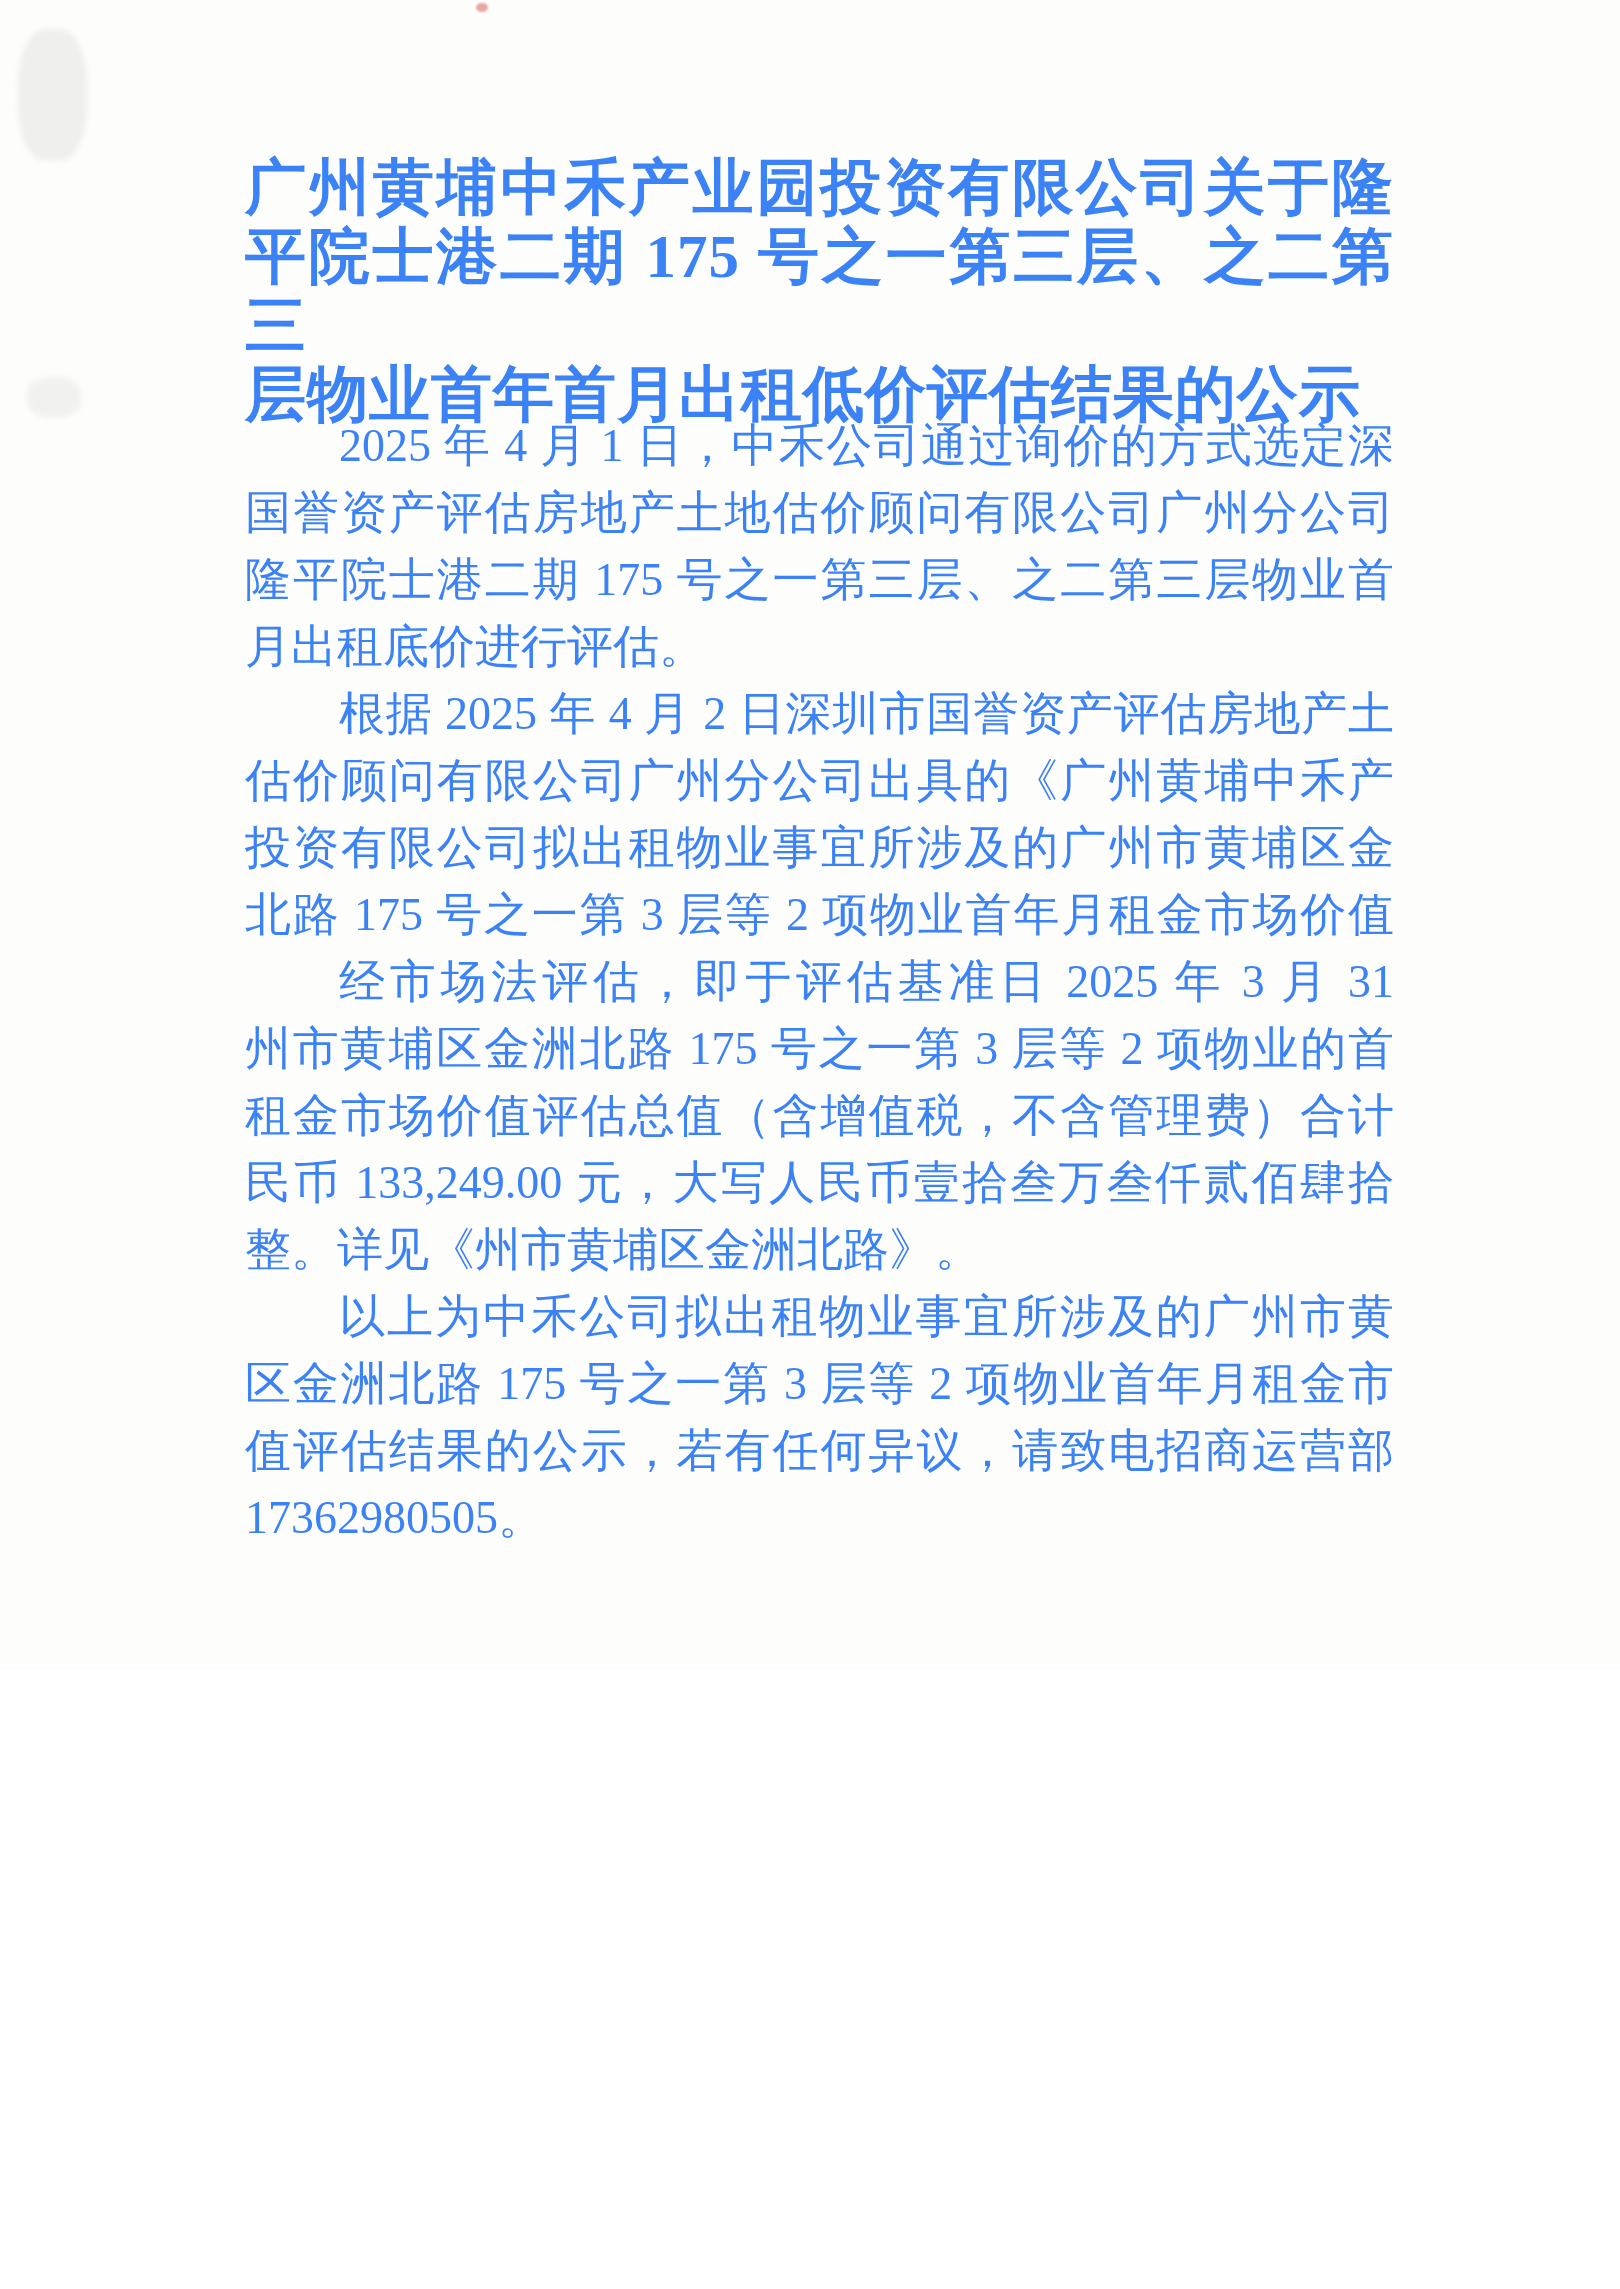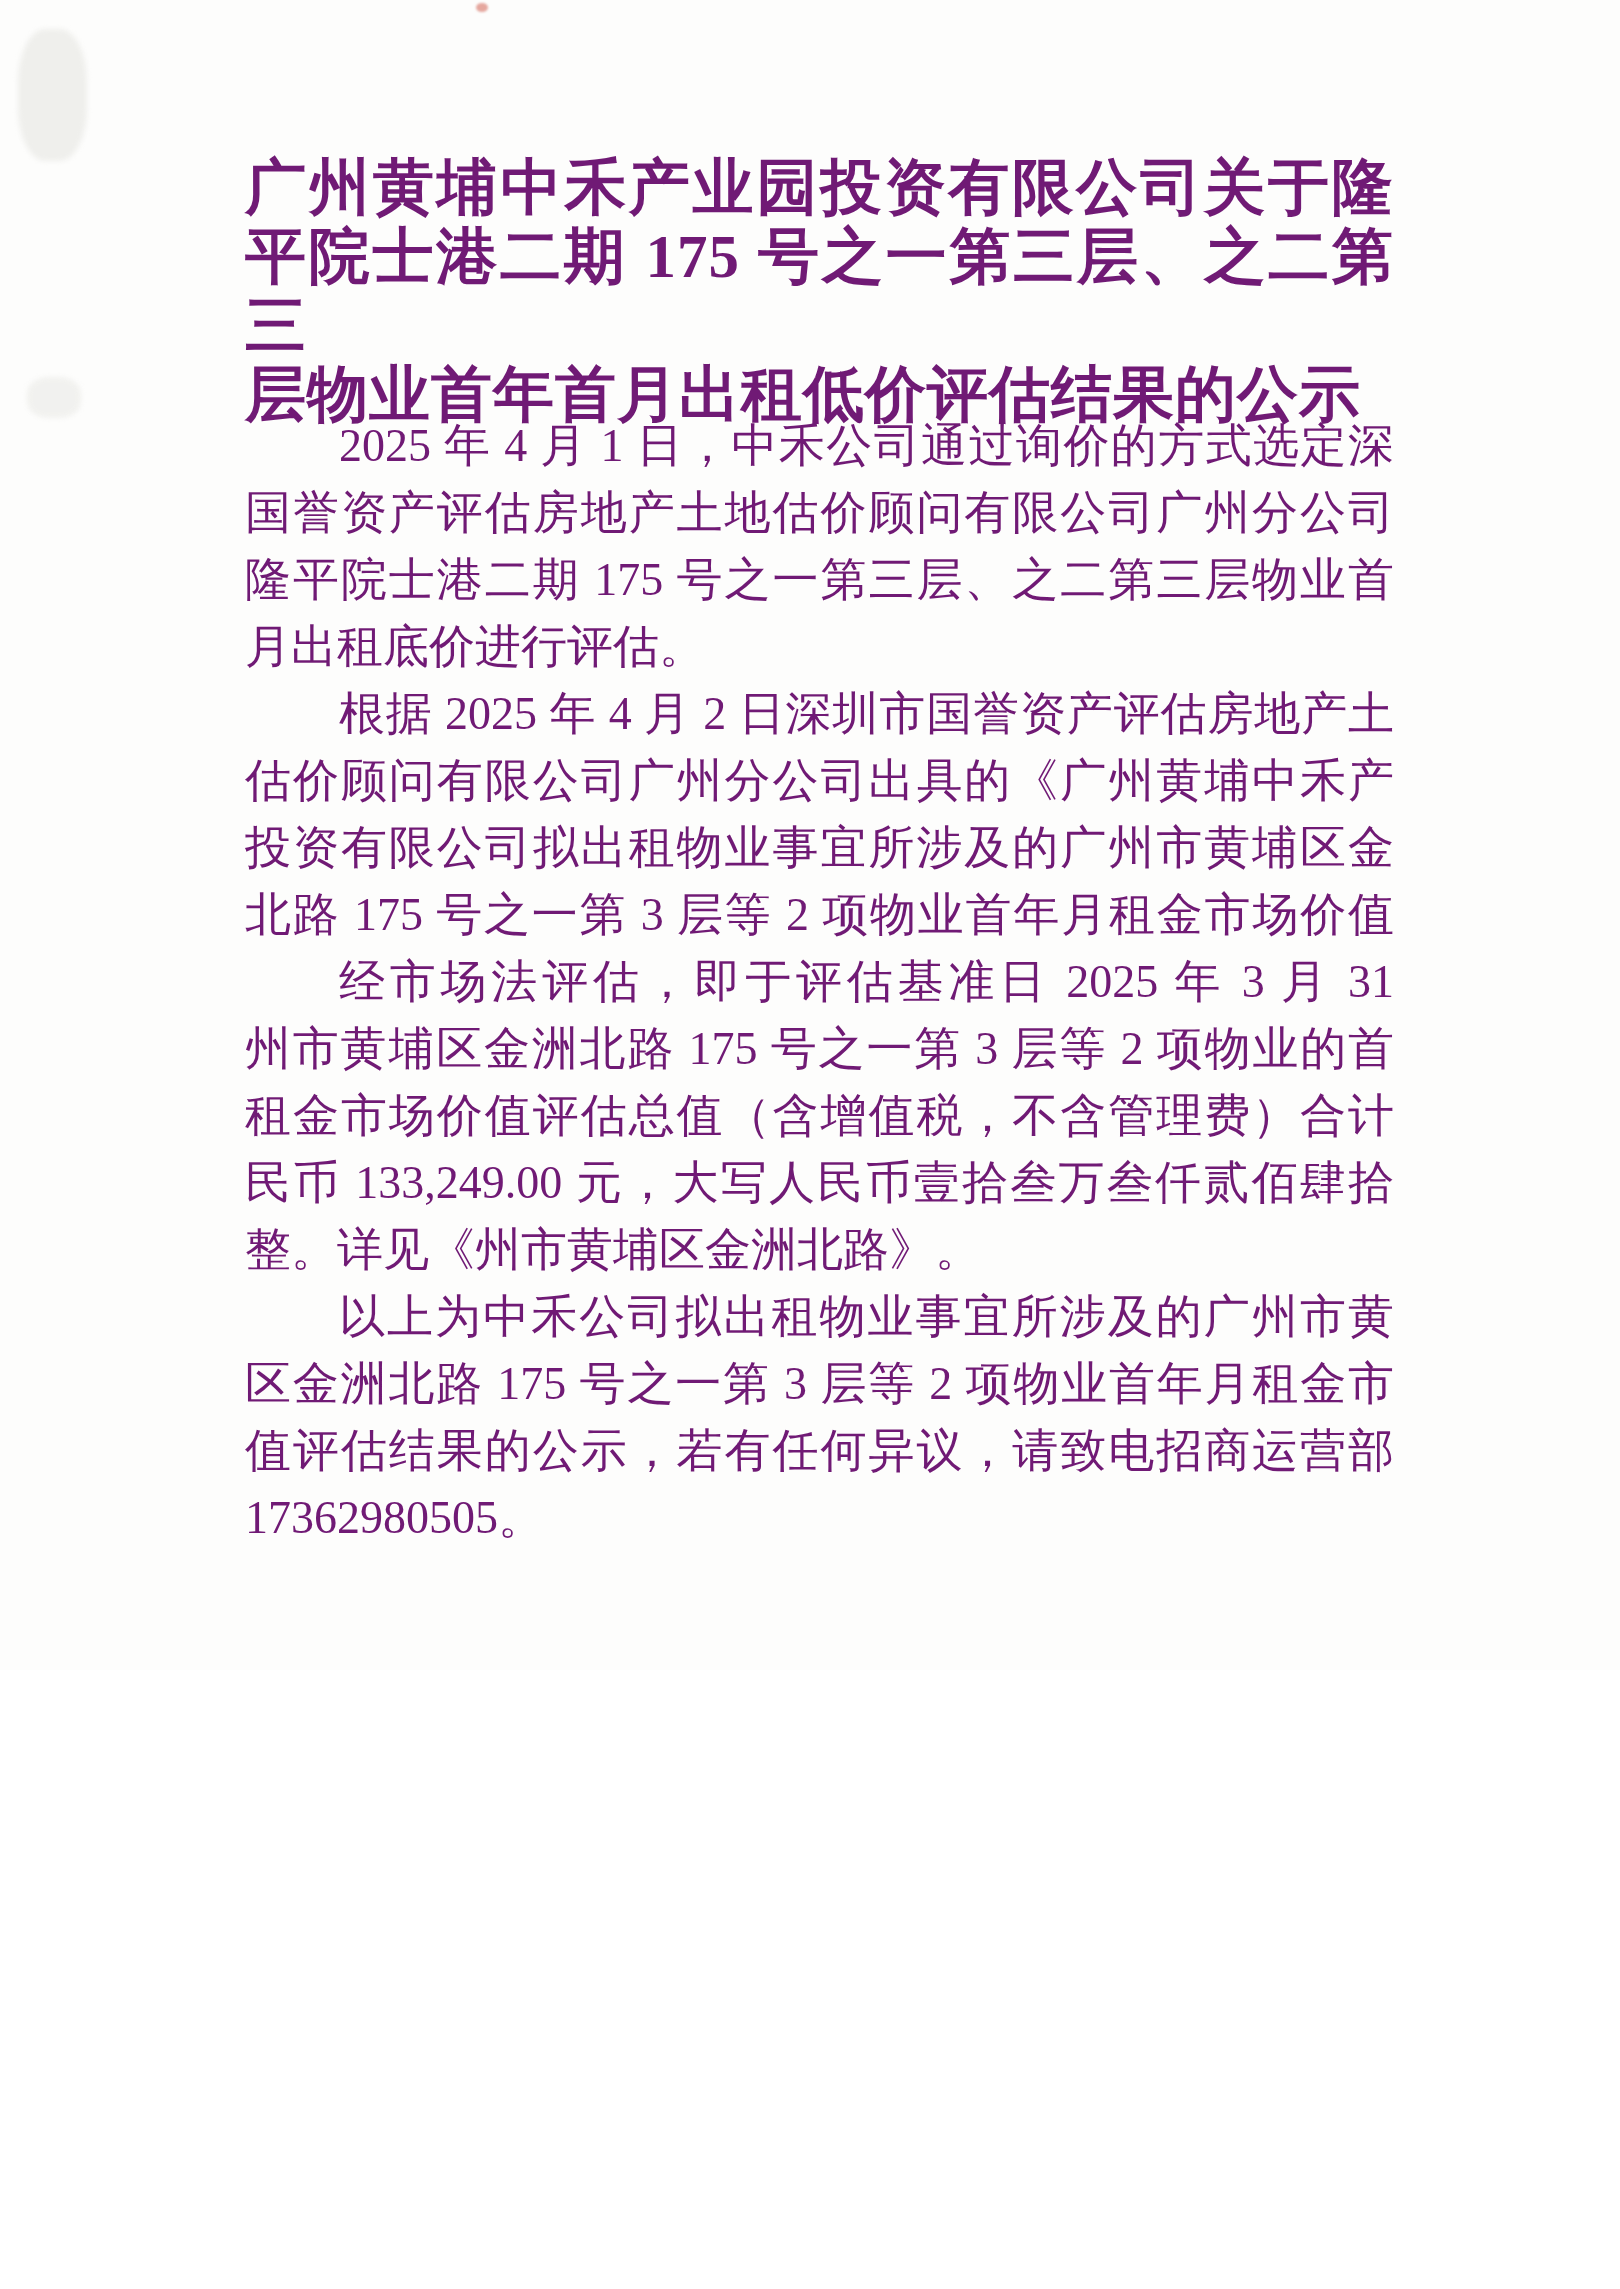--- a/index.html
+++ b/index.html
@@ -2,21 +2,21 @@
 <html><head>
 <meta charset="utf-8">
 <style>
   html,body{margin:0;padding:0;background:#ffffff;}
   .page{
     position:relative;
     width:1620px;height:1670px;
     background:#fdfdfc;
     overflow:hidden;
     font-family:"Liberation Serif","DejaVu Serif",serif;
-    color:#701a75;
+    color:#3b82f6;
   }
   
   .title-block{
     position:absolute;left:245px;top:153px;width:1149px;
   }
   .title-line{
     font-size:61px;font-weight:bold;line-height:69px;
     text-align:justify;text-align-last:justify;
     letter-spacing:1px;white-space:nowrap0;
   }

